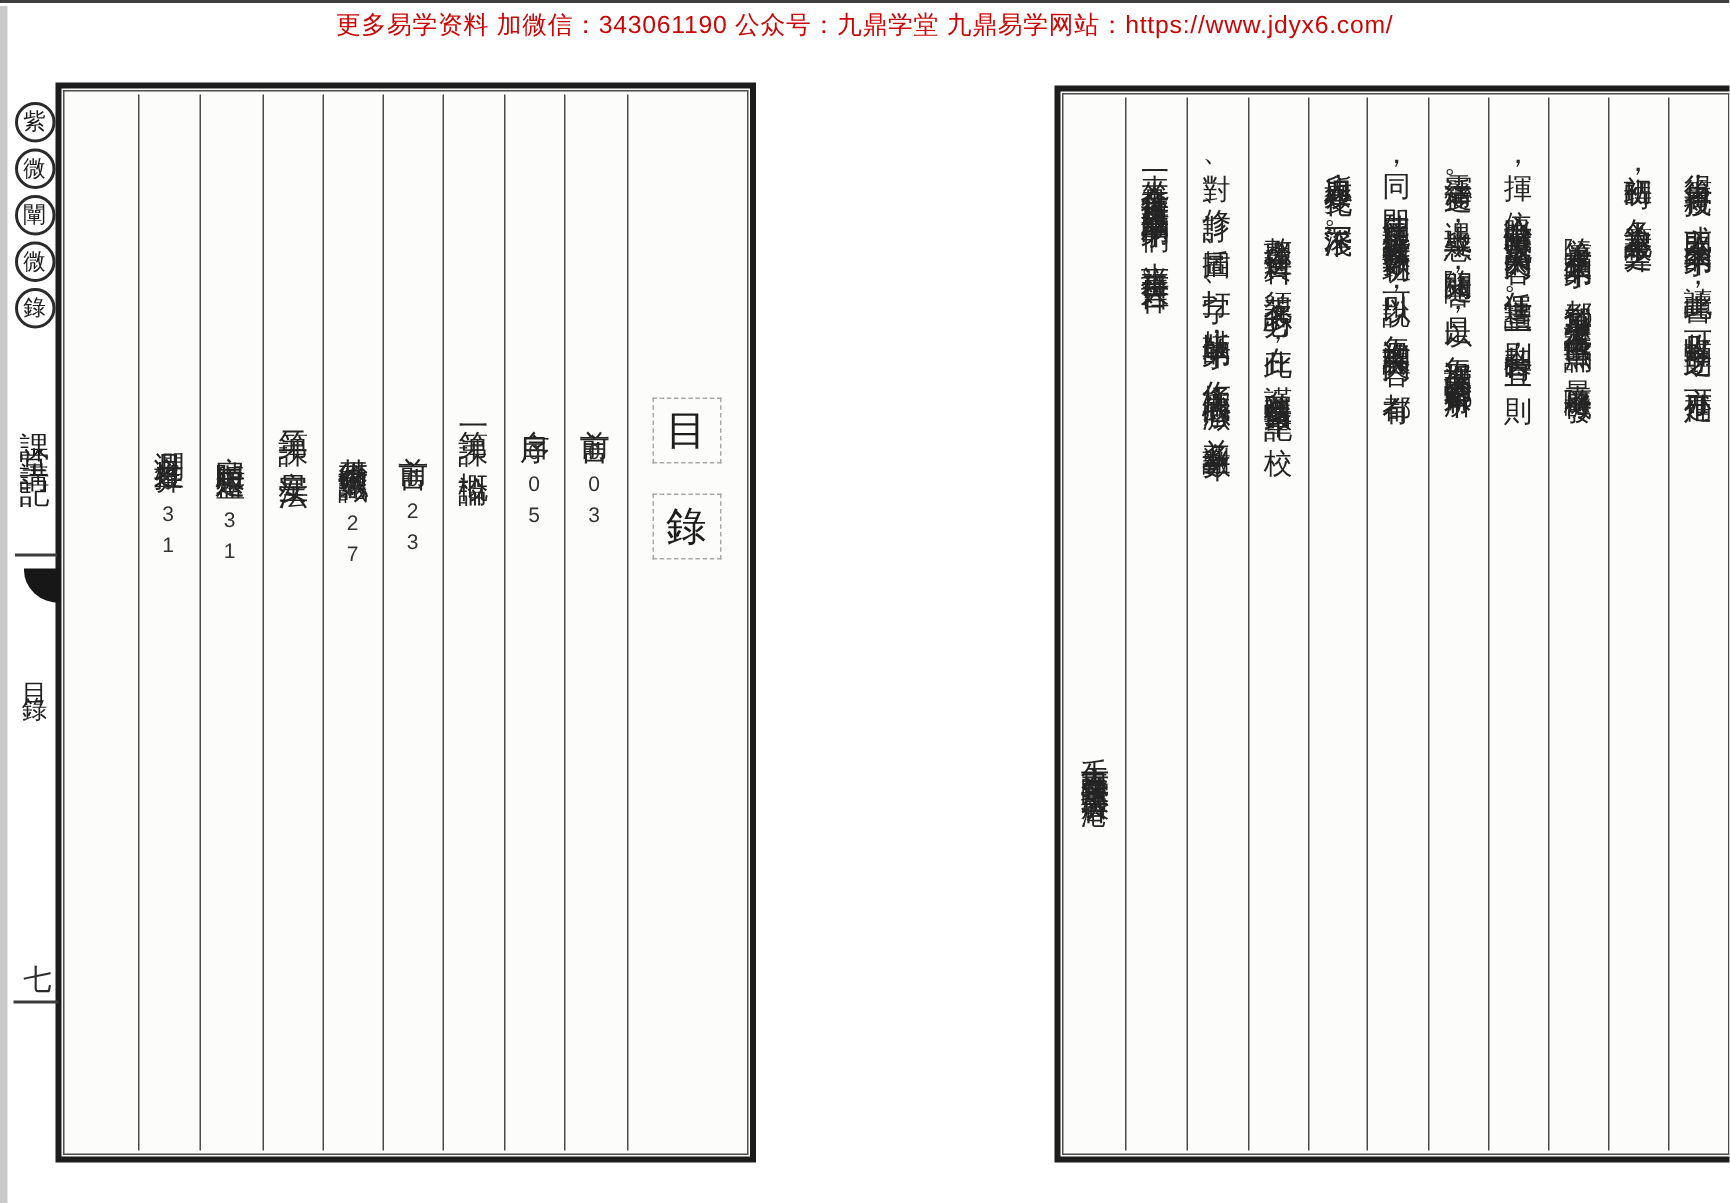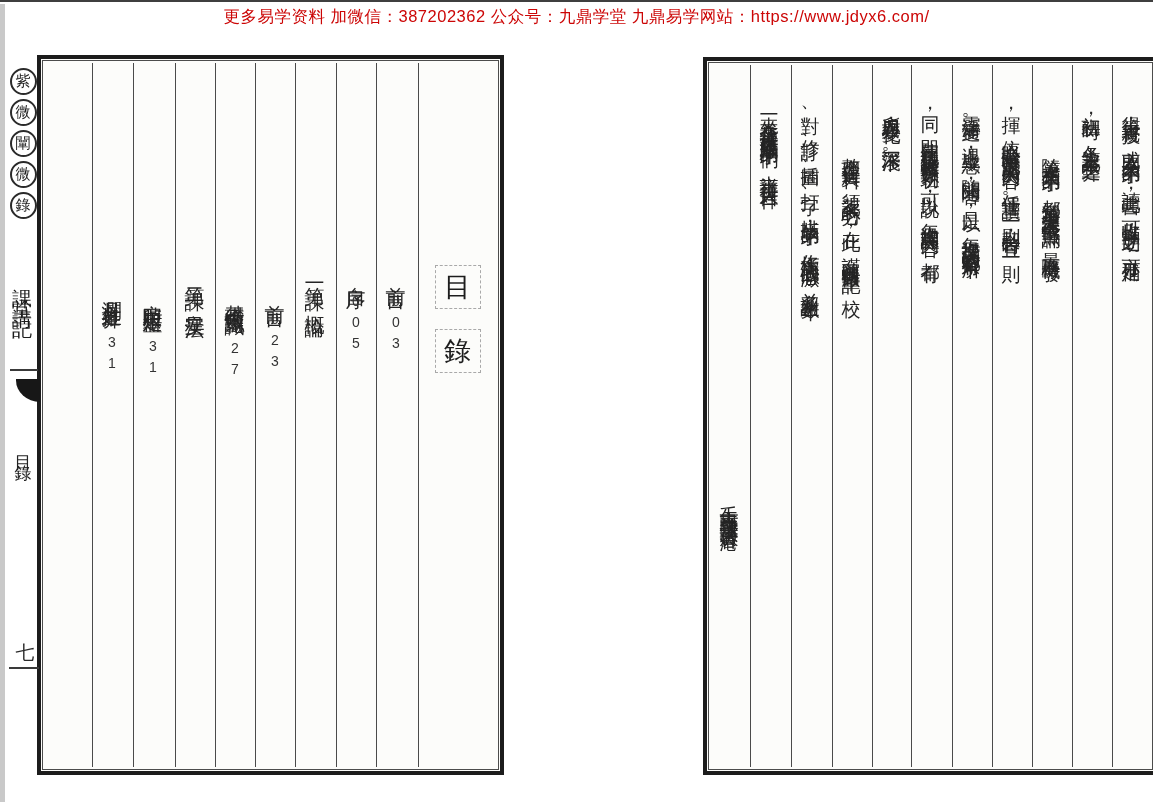--- a/index.html
+++ b/index.html
@@ -83,21 +83,21 @@
   .pad-top{padding-top:36px;}
   .pad-indent{padding-top:78px;}
   .pad-sig{padding-top:425px;}
 </style>
 </head>
 <body>
 
 <div class="top-line"></div>
 <div class="left-strip"></div>
 
-<div class="banner">更多易学资料 加微信：387202362 公众号：九鼎学堂 九鼎易学网站：https://www.jdyx6.com/</div>
+<div class="banner">更多易学资料 加微信：343061190 公众号：九鼎学堂 九鼎易学网站：https://www.jdyx6.com/</div>
 
 <div class="page" style="left:37px;top:55px;width:459px;height:712px;">
   <div class="page-inner">
     <div class="cols">
 
       <div class="col sep title-col" style="width:78px;">
         <div class="toc-title-box first">
           <span>目</span>
         </div>
         <div class="toc-title-box second">

